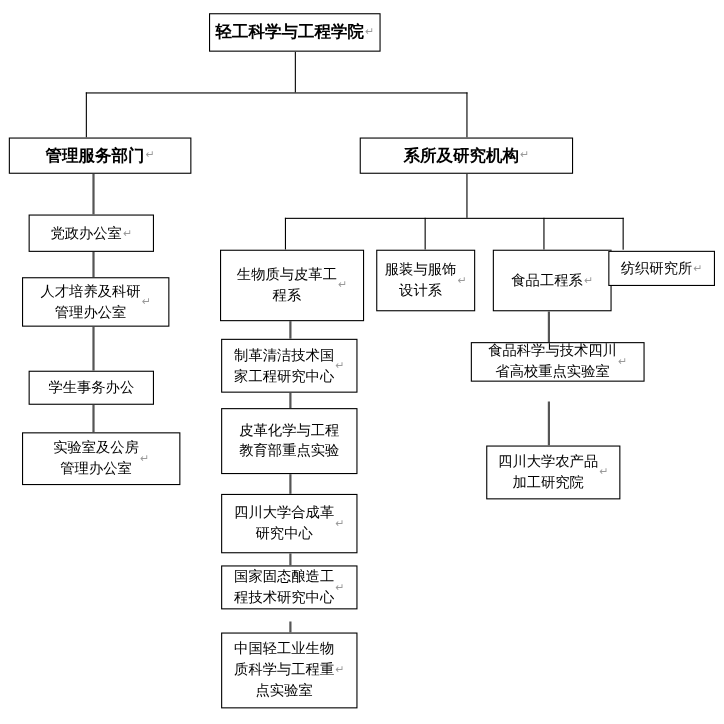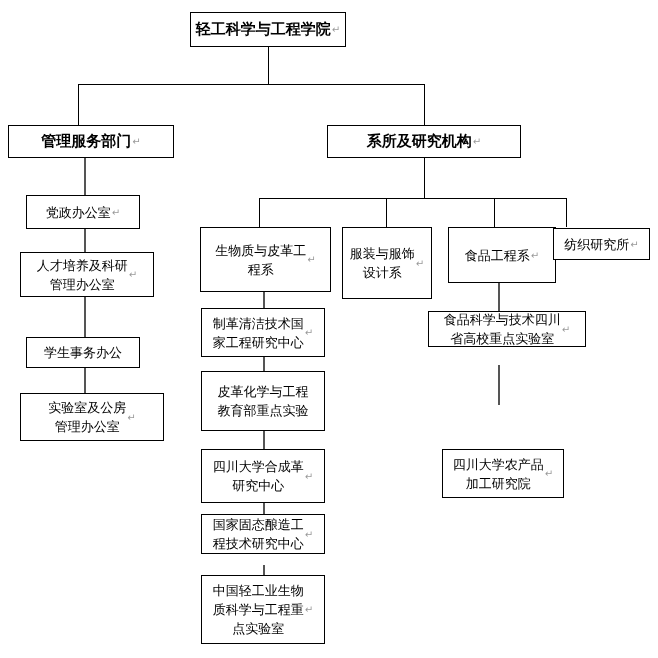--- a/index.html
+++ b/index.html
@@ -136,21 +136,21 @@
 管理办公室</span>
       <span class="pilcrow">↵</span>
   </div>
 
   <div class="node" style="left:200px; top:227px; width:131px; height:65px;">
     <span class="txt">生物质与皮革工
 程系</span>
       <span class="pilcrow">↵</span>
   </div>
 
-  <div class="node" style="left:342px; top:227px; width:90px; height:72px;">
+  <div class="node" style="left:342px; top:227px; width:90px; height:56px;">
     <span class="txt">服装与服饰
 设计系</span>
       <span class="pilcrow">↵</span>
   </div>
 
   <div class="node" style="left:448px; top:227px; width:108px; height:56px;">
     <span class="txt">食品工程系</span>
       <span class="pilcrow">↵</span>
   </div>
 
@@ -188,19 +188,19 @@
 点实验室</span>
       <span class="pilcrow">↵</span>
   </div>
 
   <div class="node" style="left:428px; top:311px; width:158px; height:36px;">
     <span class="txt">食品科学与技术四川
 省高校重点实验室</span>
       <span class="pilcrow">↵</span>
   </div>
 
-  <div class="node" style="left:442px; top:405px; width:122px; height:49px;margin-top:44px;">
+  <div class="node" style="left:442px; top:405px; width:122px; height:49px;">
     <span class="txt">四川大学农产品
 加工研究院</span>
       <span class="pilcrow">↵</span>
   </div>
 
 </div>
 
 </body></html>

